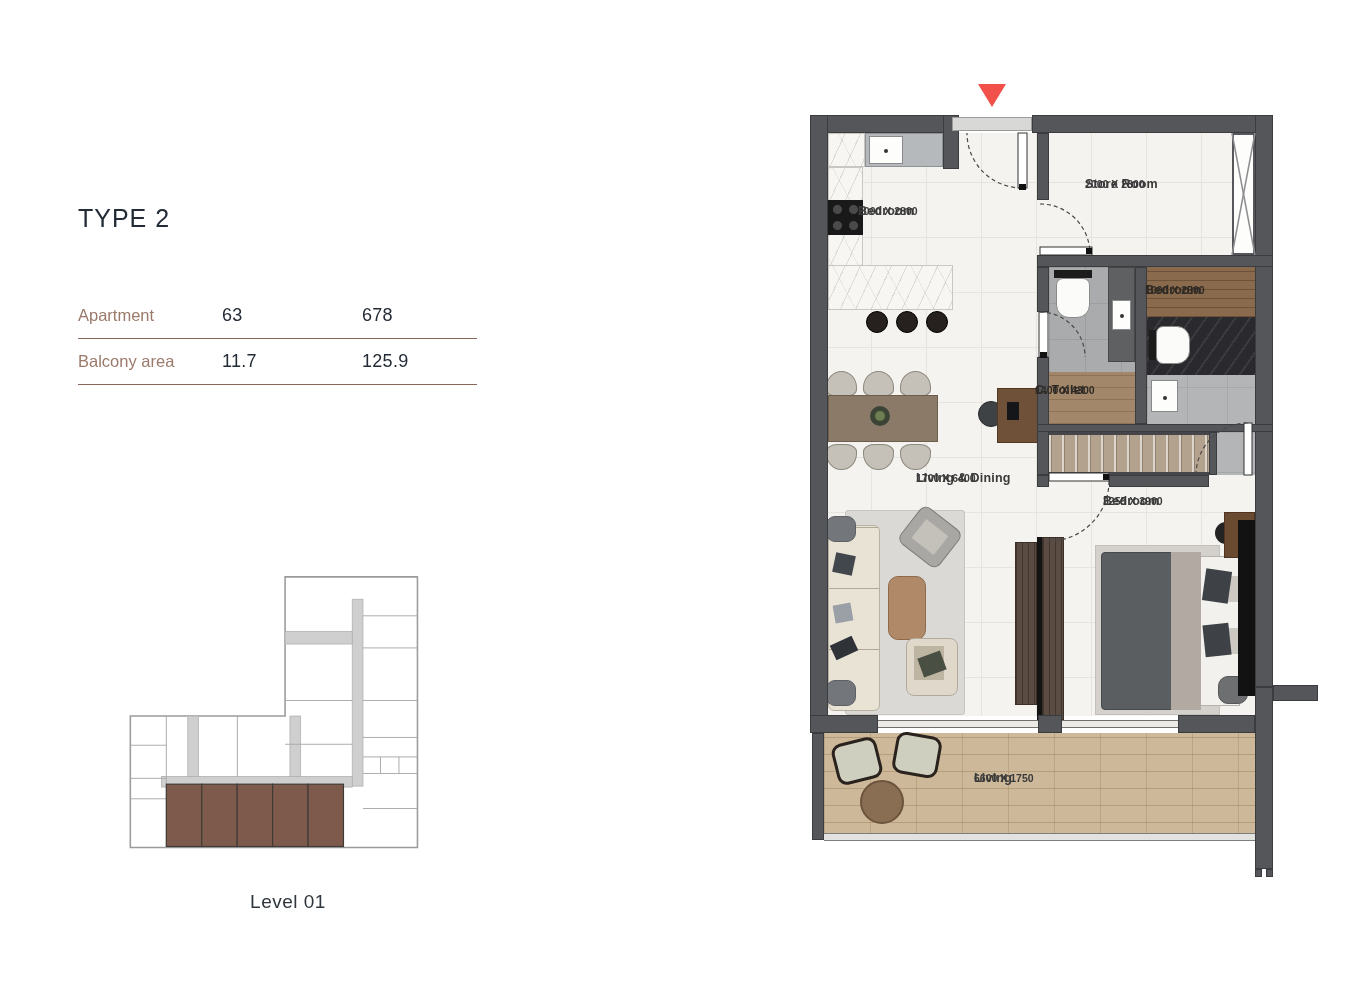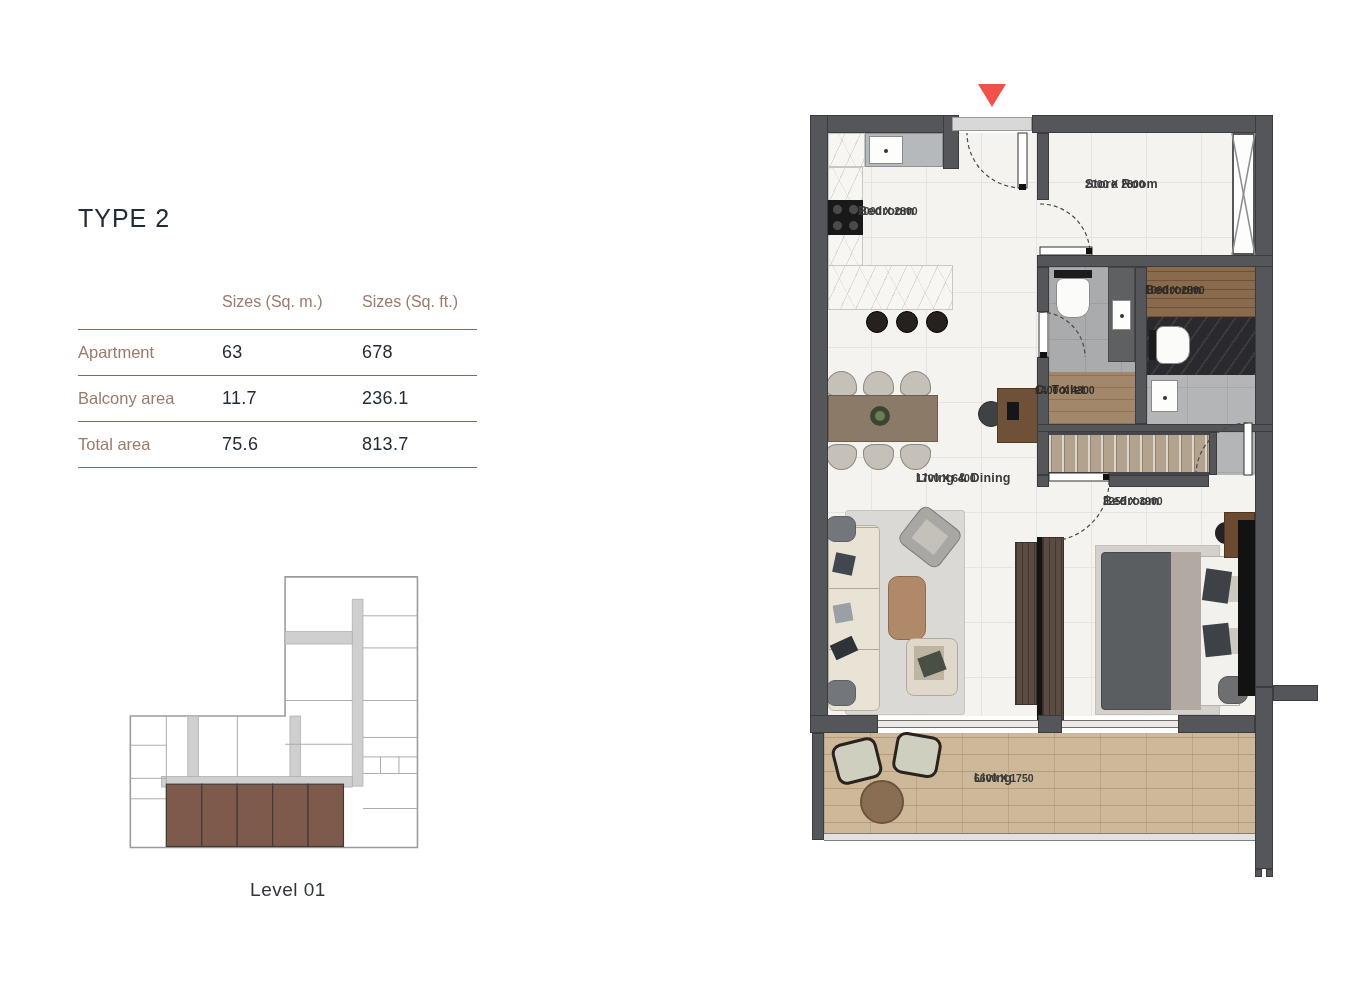--- a/index.html
+++ b/index.html
@@ -20,21 +20,21 @@
   .sz-row{display:grid;grid-template-columns:144px 140px 115px;align-items:center;height:46px}
   .sz-head{height:37px;align-items:start}
   .sz-head span{color:var(--label-brown);font-size:16px}
   .sz-row{border-bottom:1.5px solid var(--accent-line)}
   .sz-head{border-bottom:1.5px solid var(--accent-line)}
   .sz-label{color:var(--label-brown);font-size:16.5px}
   .sz-val{color:var(--dark-text);font-size:18px;letter-spacing:.3px}
 
   .level-plan{position:absolute;left:118px;top:572px;width:340px}
   .level-plan svg{display:block;margin:0 auto}
-  .level-caption{margin-top:15px;text-align:center;font-size:19px;letter-spacing:.5px;color:#2f363d}
+  .level-caption{margin-top:27px;text-align:center;font-size:19px;letter-spacing:.5px;color:#2f363d}
 
   
   .plan{position:absolute;left:808px;top:84px;width:515px;height:800px}
   .plan *{position:absolute}
   .entry-arrow{left:170px;top:0;width:0;height:0;border-left:14px solid transparent;
     border-right:14px solid transparent;border-top:23px solid #f25149}
   .w{background:var(--wall);box-shadow:inset 0 0 0 1px rgba(32,34,37,.5);z-index:20}
   .blk{background:#121212;z-index:21}
   .fl{z-index:1}
   .floor-main{left:20px;top:49px;width:427px;height:583px;background:#f4f3f0;
@@ -77,39 +77,29 @@
   .overlay{left:0;top:0;z-index:26;pointer-events:none}
 </style>
 </head>
 <body>
 
 <div class="page">
 
   <div class="subtitle">TYPE 2</div>
 
   <div class="sz-table">
-    <div class="sz-row sz-head">
-      <span></span>
-      <span>Sizes (Sq. m.)</span>
-      <span>Sizes (Sq. ft.)</span>
-    </div>
     <div class="sz-row">
       <span class="sz-label">Apartment</span>
       <span class="sz-val">63</span>
       <span class="sz-val">678</span>
     </div>
     <div class="sz-row">
       <span class="sz-label">Balcony area</span>
       <span class="sz-val">11.7</span>
-      <span class="sz-val">236.1</span>
-    </div>
-    <div class="sz-row">
-      <span class="sz-label">Total area</span>
-      <span class="sz-val">75.6</span>
-      <span class="sz-val">813.7</span>
+      <span class="sz-val">125.9</span>
     </div>
   </div>
 
   <div class="level-plan">
     <svg width="330" height="292" viewBox="0 0 330 300">
       <path d="M162,5 H298 V283 H3 V148 H162 Z" fill="#ffffff" stroke="#9b9b9b" stroke-width="1.6"></path>
       <rect x="231" y="28" width="11" height="192" fill="#cfcfcf" stroke="#b0b0b0" stroke-width="0.8"></rect>
       <rect x="162" y="61" width="69" height="13" fill="#cfcfcf" stroke="#b0b0b0" stroke-width="0.8"></rect>
       <rect x="35" y="210" width="196" height="11" fill="#cfcfcf" stroke="#b0b0b0" stroke-width="0.8"></rect>
       <rect x="62" y="148" width="11" height="62" fill="#cfcfcf" stroke="#b0b0b0" stroke-width="0.8"></rect>

